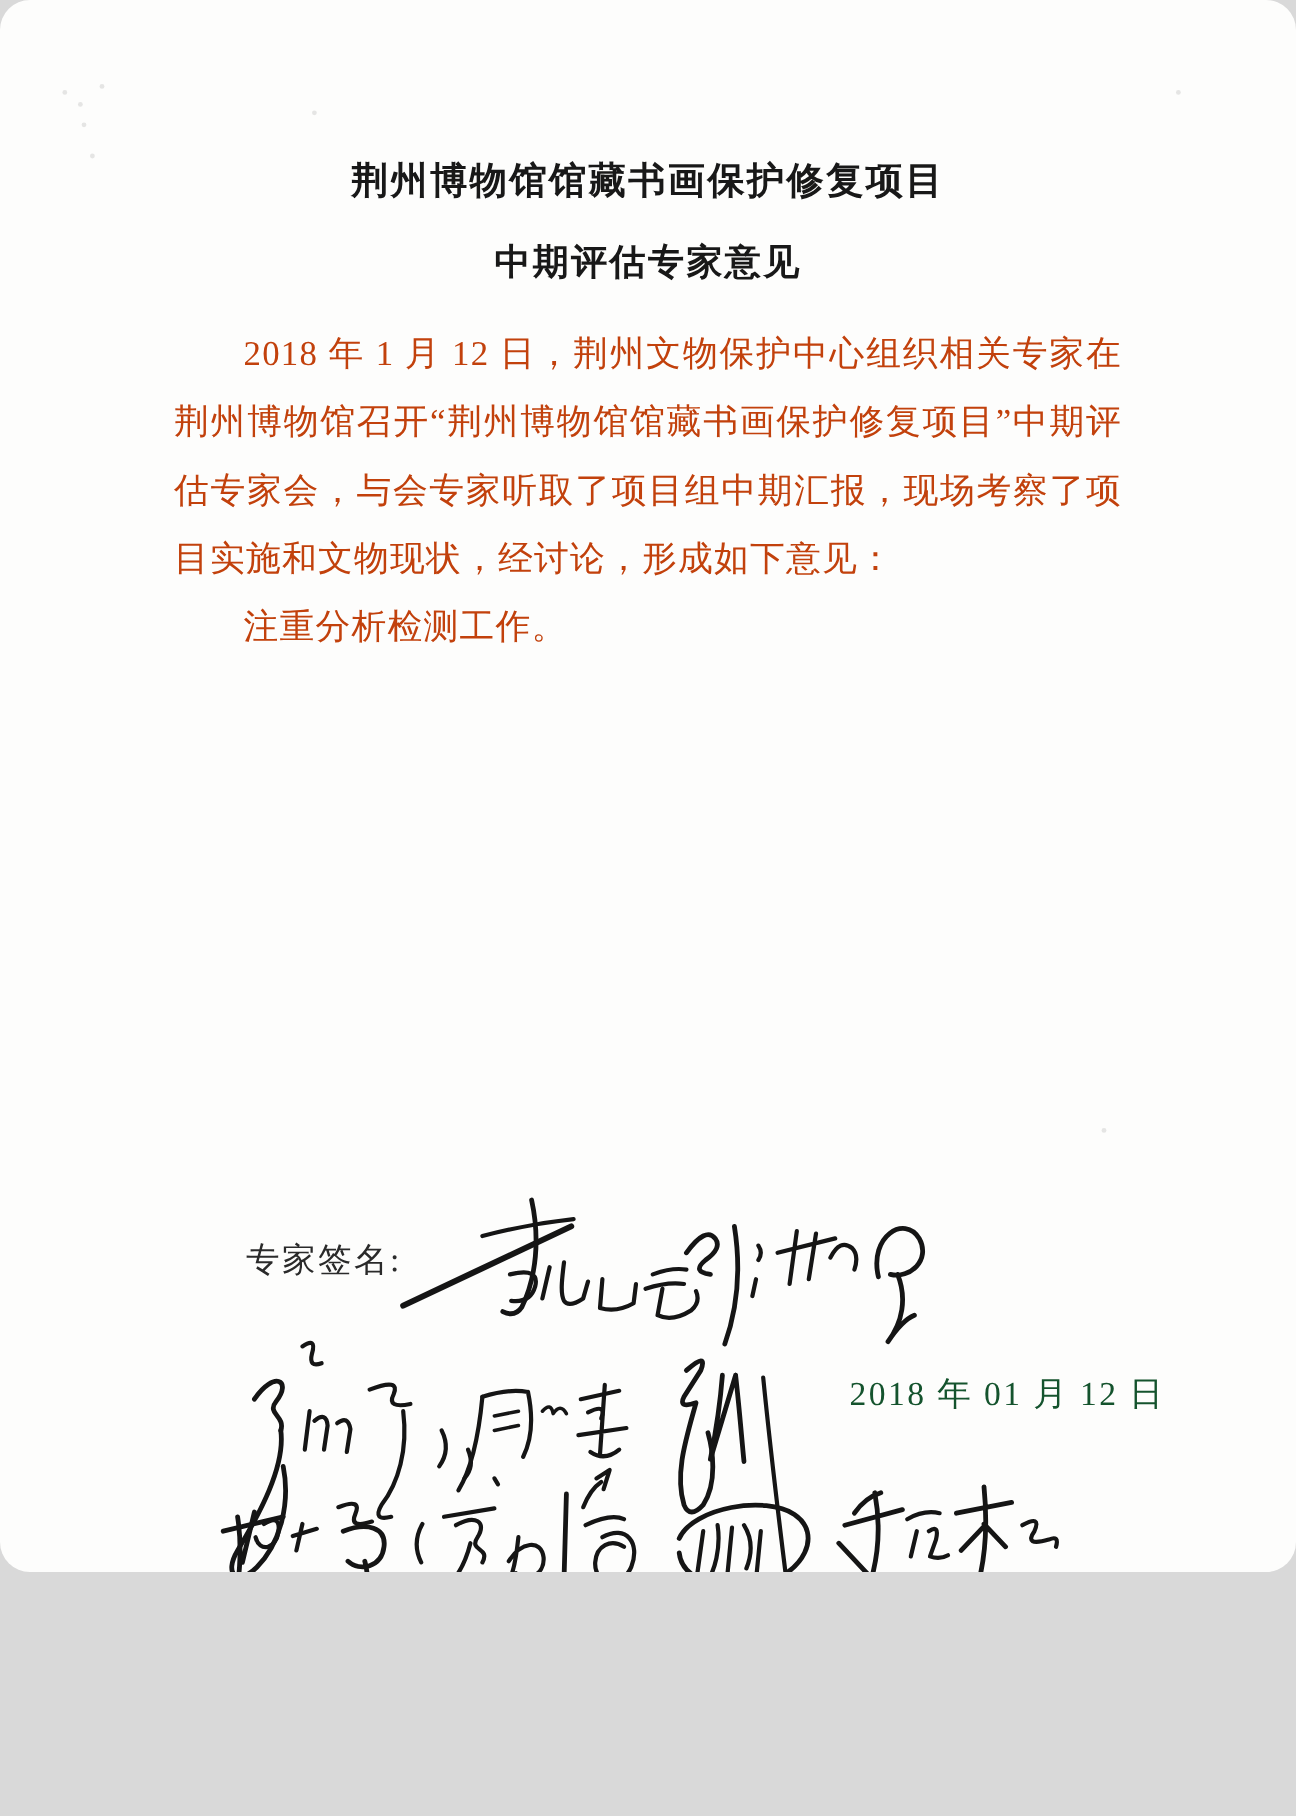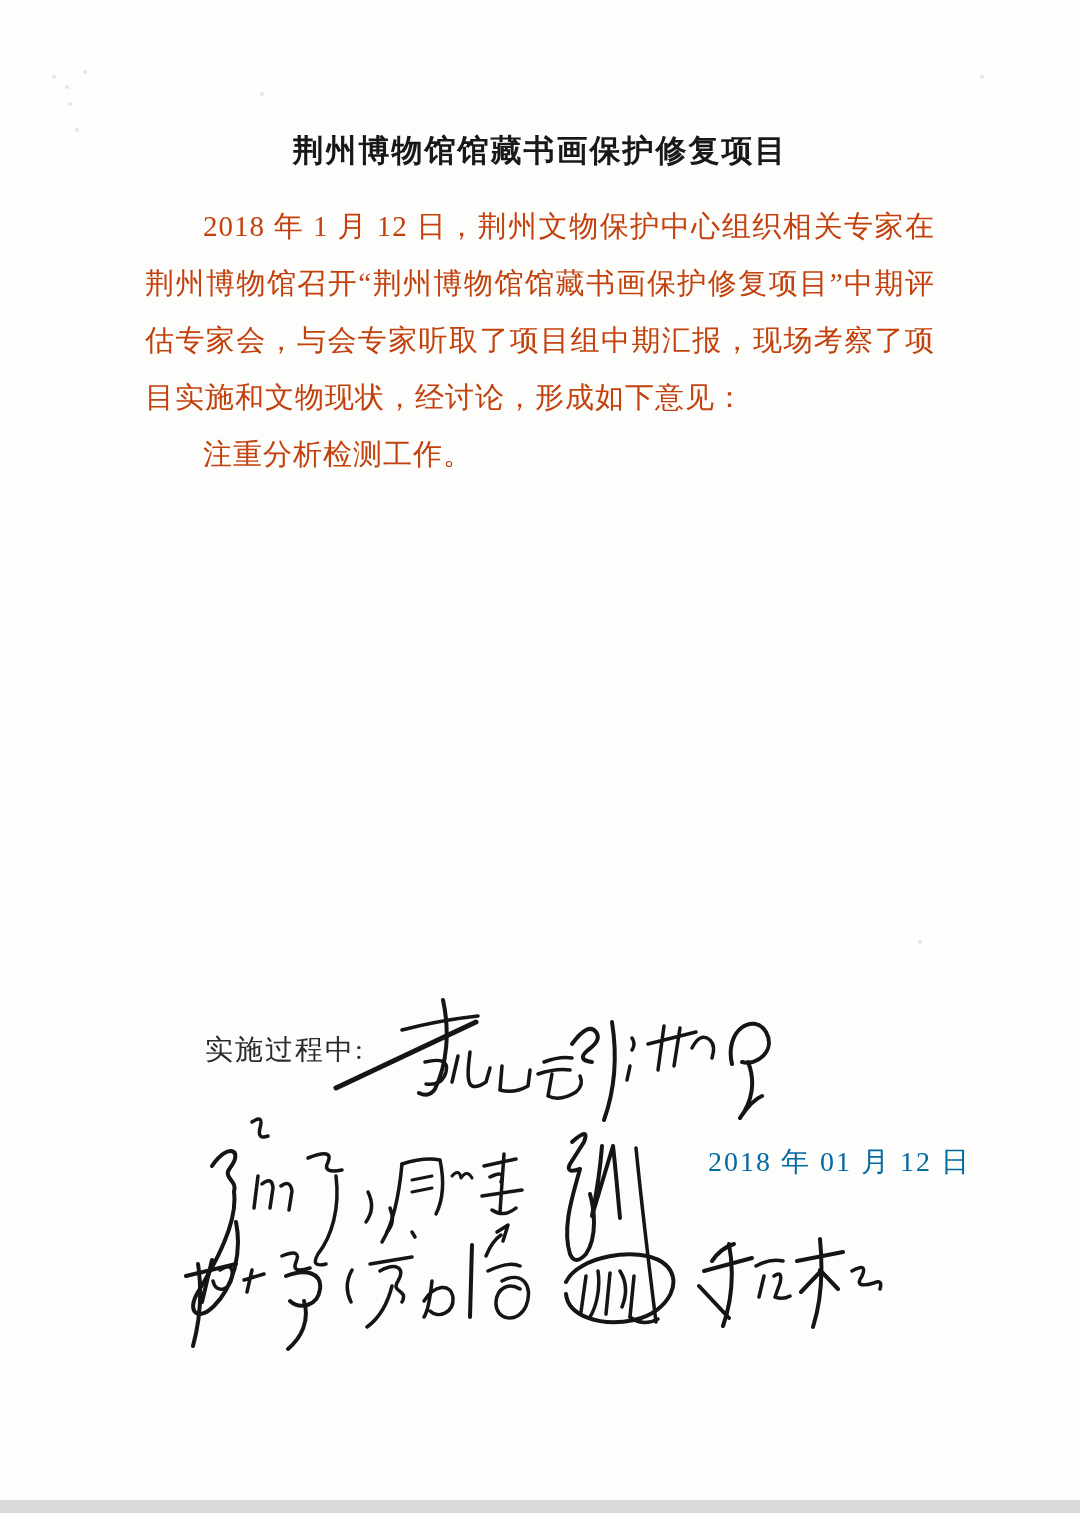--- a/index.html
+++ b/index.html
@@ -1,23 +1,24 @@
 <!DOCTYPE html>
 <html><head>
 <meta charset="utf-8">
 <style>
   html,body{margin:0;padding:0;background:#d9d9d9;}
   .page{
     position:relative;
-    width:1080px;height:1500px;
+    width:1080px;height:1310px;
     margin:0 auto;
     background:#fdfdfc;
     overflow:hidden;
     color:#1c1c1c;
     font-family:"Liberation Serif","DejaVu Serif",serif;
+    border-radius:25px;
   }
   .content{
     position:absolute;
     left:145px; top:130px; width:790px;
   }
   .doc-title{
     margin:0 0 26px 0;
     text-align:center;
     font-size:31px;
     font-weight:bold;
@@ -48,21 +49,21 @@
     left:205px; top:1031px;
     font-size:28px;
     letter-spacing:2px;
     color:#2a2a2a;
   }
   .doc-date{
     position:absolute;
     left:708px; top:1143px;
     font-size:28px;
     letter-spacing:2px;
-    color:#0369a1;
+    color:#14532d;
   }
   .signatures-svg{
     position:absolute;
     left:140px; top:970px;
     width:800px; height:400px;
   }
   .signatures-svg path{
     fill:none;
     stroke:#151515;
     stroke-linecap:round;
@@ -83,25 +84,26 @@
   <div class="speck" style="left:65px;top:85px"></div>
   <div class="speck" style="left:68px;top:102px"></div>
   <div class="speck" style="left:83px;top:70px"></div>
   <div class="speck" style="left:75px;top:128px"></div>
   <div class="speck" style="left:260px;top:92px"></div>
   <div class="speck" style="left:980px;top:75px"></div>
   <div class="speck" style="left:918px;top:940px"></div>
 
   <div class="content">
     <h1 class="doc-title">荆州博物馆馆藏书画保护修复项目</h1>
+    <h2 class="doc-subtitle">中期评估专家意见</h2>
     <p class="para">2018 年 1 月 12 日，荆州文物保护中心组织相关专家在荆州博物馆召开“荆州博物馆馆藏书画保护修复项目”中期评估专家会，与会专家听取了项目组中期汇报，现场考察了项目实施和文物现状，经讨论，形成如下意见：</p>
     <p class="para">注重分析检测工作。</p>
   </div>
 
-  <div class="sig-label">实施过程中:</div>
+  <div class="sig-label">专家签名:</div>
   <div class="doc-date">2018 年 01 月 12 日</div>
 
   <svg class="signatures-svg" viewBox="0 0 800 400" aria-hidden="true">
 
     <g>
       <path d="M196,118 L336,52" stroke-width="5"></path>
       <path d="M262,60 Q300,50 338,46" stroke-width="3.5"></path>
       <path d="M303,30 C310,62 307,94 295,119 Q289,128 279,123" stroke-width="4"></path>
       <path d="M285,92 Q310,86 306,102 Q302,116 286,114" stroke-width="3.5"></path>
       <path d="M318,86 L312,112" stroke-width="3.5"></path>

